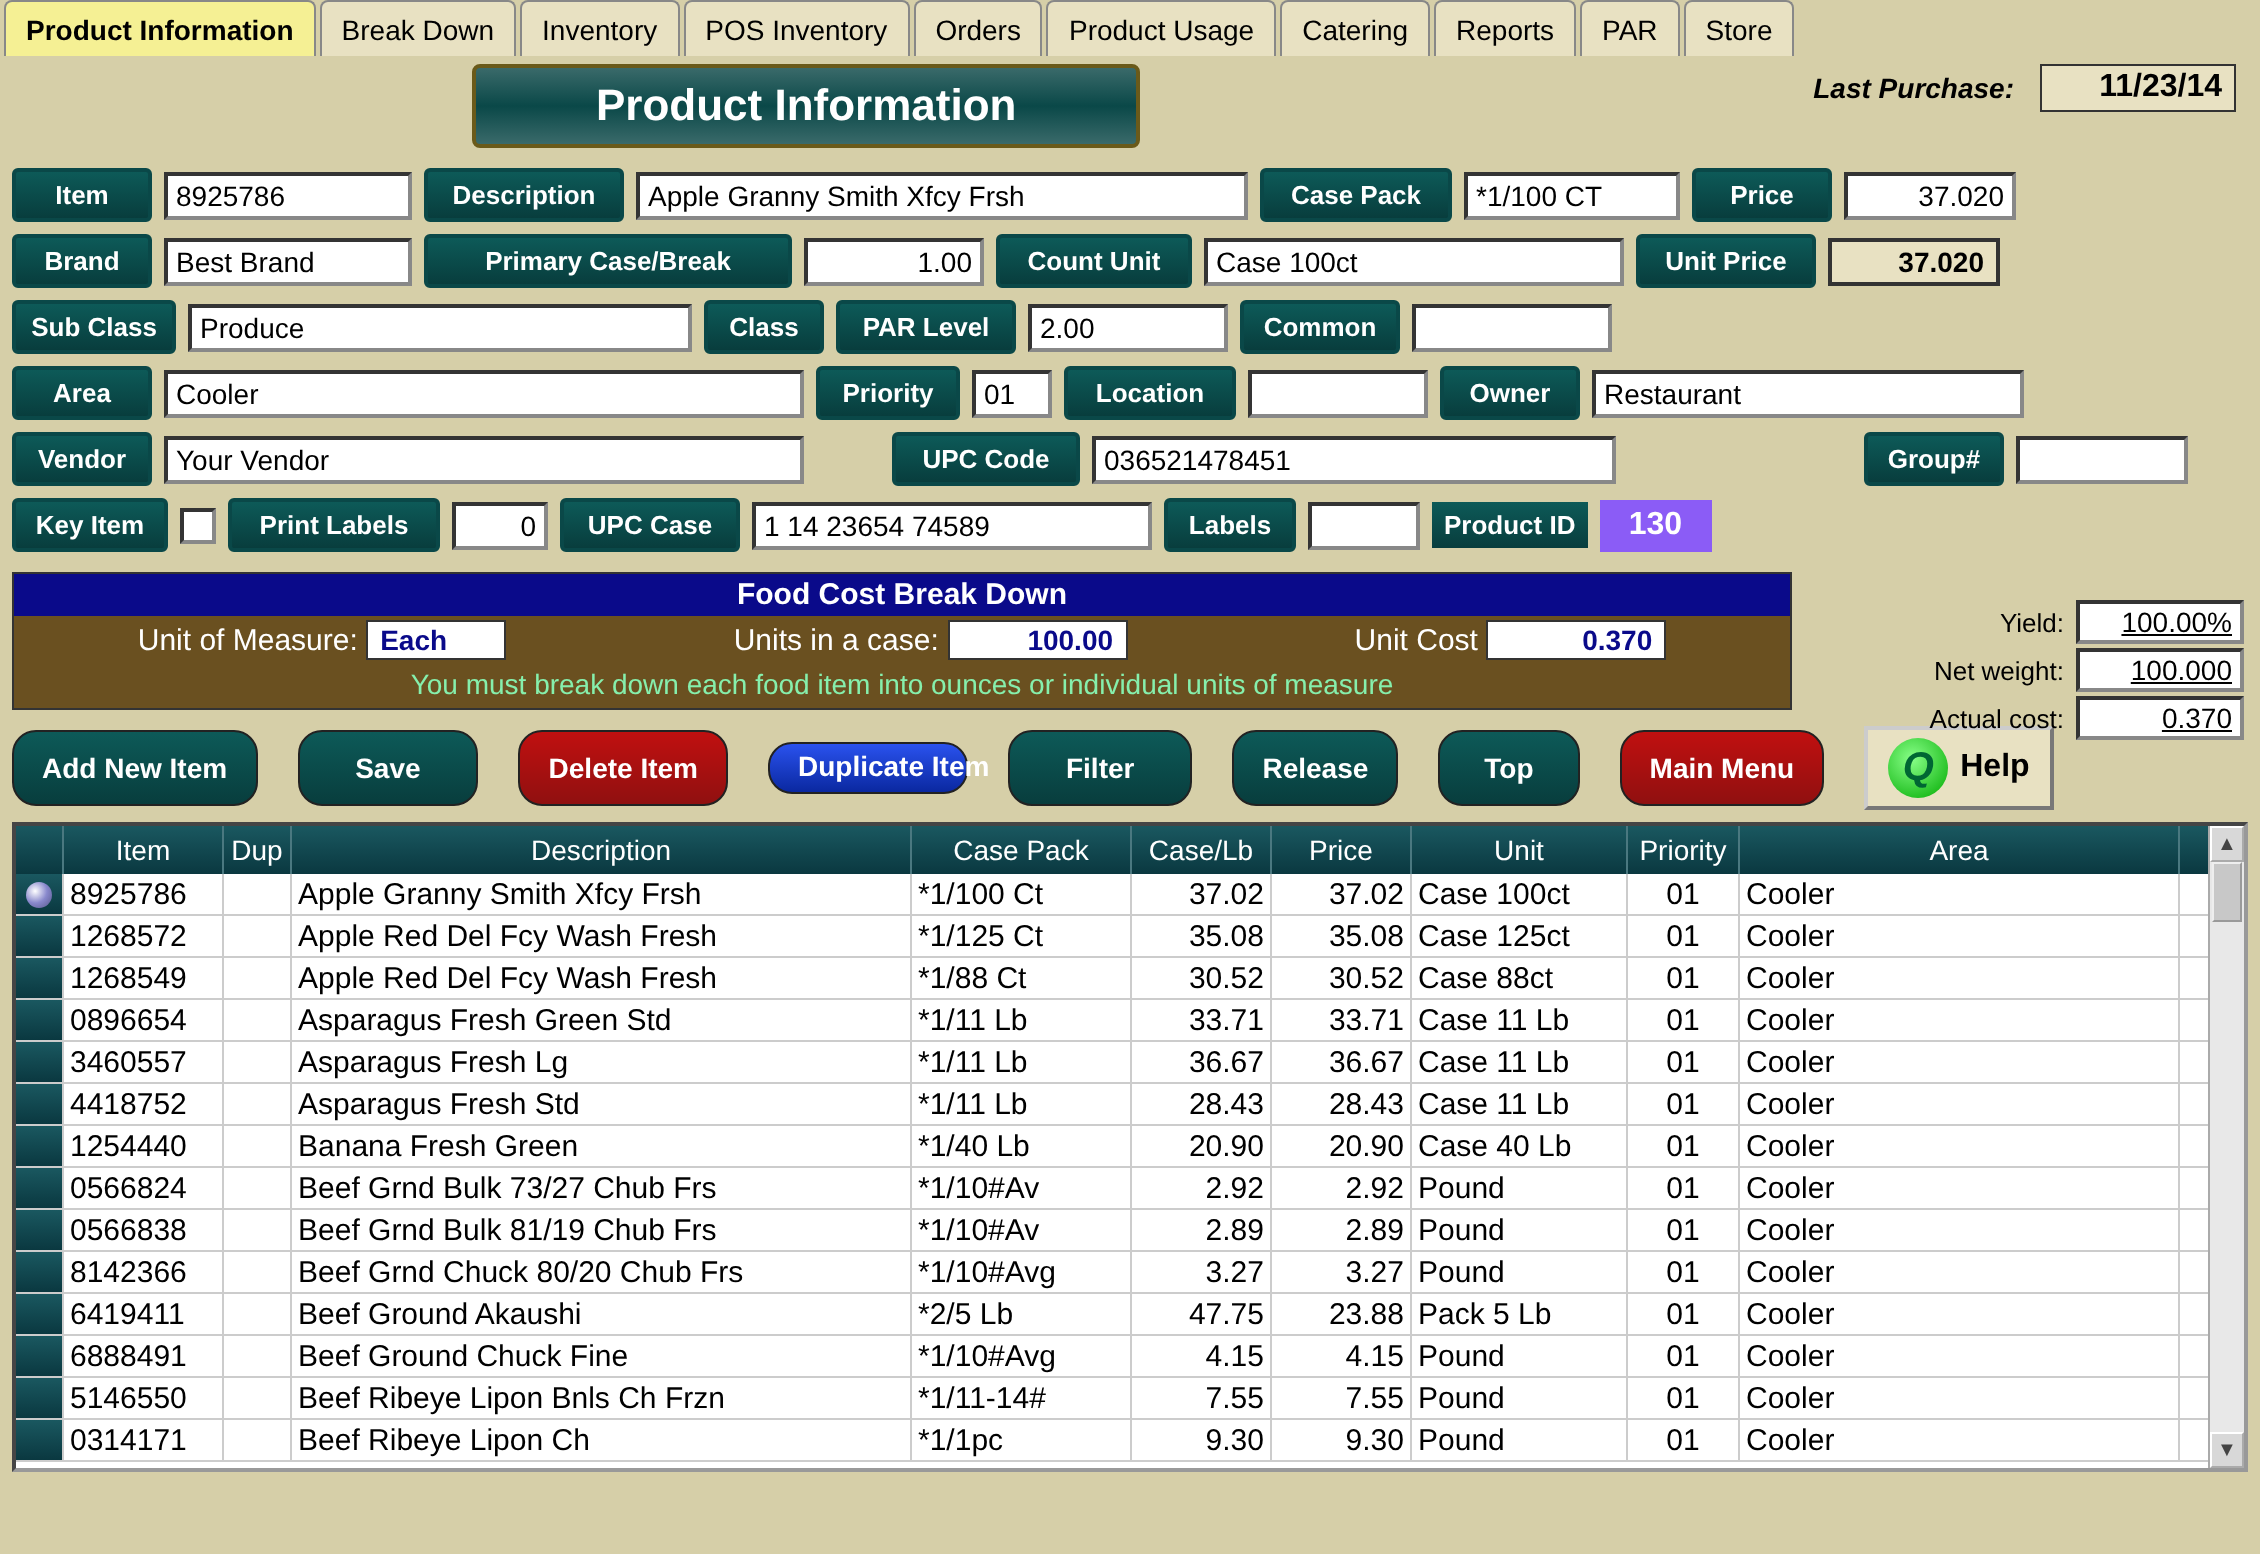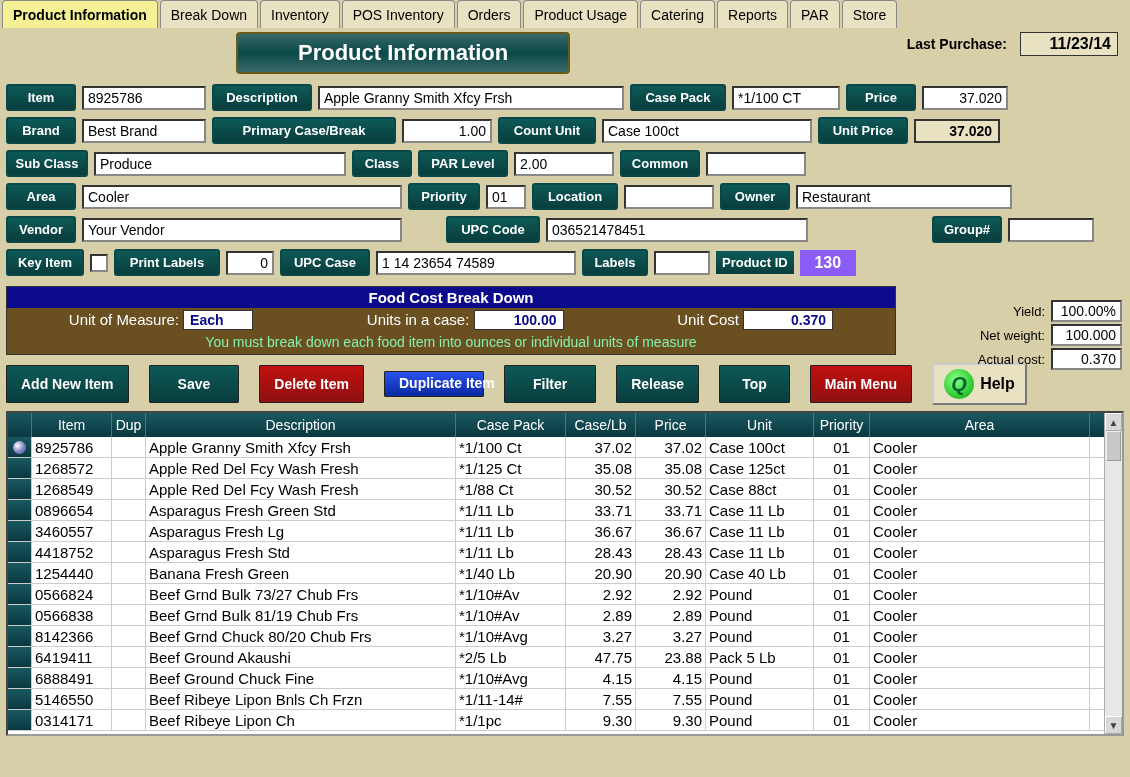--- a/index.html
+++ b/index.html
@@ -10,21 +10,21 @@
 .tab { padding: 4px 10px; background: #e8e1c2; border: 1px solid #888; border-bottom: none; border-radius: 4px 4px 0 0; margin-right: 2px; font-size: 14px; cursor: pointer; display: flex; align-items: center; }
 .tab.active { background: #f5f094; font-weight: bold; }
 .tab:first-child { margin-left: 2px; }
 
 .content { position: relative; padding: 4px 6px; }
 
 
 .title-banner { display: inline-block; margin-left: 230px; padding: 6px 60px; background: linear-gradient(#3a6a6a, #0a4848, #3a6a6a); color: #fff; font-size: 22px; font-weight: bold; border: 2px solid #6a5a1a; border-radius: 4px; }
 
 
-.last-purchase-lbl { position: absolute; right: 123px; top: 8px; font-weight: bold; font-size: 14px; }
+.last-purchase-lbl { position: absolute; right: 123px; top: 8px; font-weight: bold; font-size: 14px; font-style: italic; }
 .last-purchase-val { position: absolute; right: 12px; top: 4px; width: 98px; height: 24px; display: flex; align-items: center; justify-content: flex-end; padding: 0 6px; background: #e8e1c2; border: 1px solid #333; font-weight: bold; }
 
 
 .row { display: flex; align-items: center; margin-top: 6px; gap: 6px; flex-wrap: nowrap; }
 .row.first { margin-top: 10px; }
 
 .lbl { background: linear-gradient(#0d5a58, #083d3d); color: #fff; font-weight: bold; font-size: 13px; padding: 4px 8px; border: 2px solid #0a4848; border-radius: 3px; display: inline-flex; align-items: center; justify-content: center; white-space: nowrap; }
 .inp { background: #fff; border: 2px inset #888; padding: 2px 4px; font-size: 14px; height: 24px; }
 .inp.right { text-align: right; }
 .inp.readonly { background: #e8e1c2; border: 2px solid #333; font-weight: bold; text-align: right; padding: 2px 6px; }
@@ -36,27 +36,27 @@
 .breakdown-title { background: #0a0a8a; color: #fff; font-weight: bold; text-align: center; padding: 2px; font-size: 15px; }
 .breakdown-row { display: flex; align-items: center; justify-content: space-around; padding: 2px 5px; color: #fff; font-size: 15px; }
 .breakdown-lbl { color: #fff; }
 .breakdown-inp { background: #fff; border: 1px solid #333; color: #0a0a8a; font-weight: bold; text-align: right; padding: 1px 6px; font-size: 14px; width: 70px; }
 .breakdown-note { color: #86efac; text-align: center; font-size: 14px; padding: 2px 0 4px; }
 
 
 .yield-block { position: absolute; right: 8px; top: 272px; width: 230px; }
 .yield-row { display: flex; align-items: center; justify-content: flex-end; margin-bottom: 2px; }
 .yield-lbl { color: #000; font-size: 13px; margin-right: 6px; }
-.yield-val { width: 71px; background: #fff; border: 2px inset #888; text-align: right; padding: 1px 4px; font-size: 14px; height: 22px; }
+.yield-val { width: 84px; background: #fff; border: 2px inset #888; text-align: right; padding: 1px 4px; font-size: 14px; height: 22px; text-decoration: underline; }
 .prodid-lbl { background: linear-gradient(#0d5a58, #083d3d); color: #fff; font-weight: bold; font-size: 13px; padding: 4px 6px; display: inline-block; }
 .prodid-val { background: #8b5cf6; color: #fff; font-weight: bold; padding: 4px 10px; display: inline-block; width: 56px; text-align: center; }
 
 
 .actions { display: flex; gap: 20px; margin-top: 8px; align-items: center; }
-.btn { padding: 10px 14px; border-radius: 1px; font-weight: bold; font-size: 14px; color: #fff; cursor: pointer; border: 1px solid #222; white-space: nowrap; text-align: center; }
+.btn { padding: 10px 14px; border-radius: 12px; font-weight: bold; font-size: 14px; color: #fff; cursor: pointer; border: 1px solid #222; white-space: nowrap; text-align: center; }
 .btn.teal { background: linear-gradient(#0d5a58, #083d3d); }
 .btn.red { background: linear-gradient(#c01010, #901010); }
 .btn.blue { background: linear-gradient(#2a52ee, #0a28a0); line-height: 1.1; padding: 4px 14px; }
 .help-btn { display: flex; align-items: center; gap: 6px; background: #e8e1c2; border: 2px outset #ccc; padding: 4px 10px; font-weight: bold; font-size: 16px; cursor: pointer; }
 .help-icon { width: 30px; height: 30px; background: radial-gradient(circle at 40% 35%, #8f8, #0a0); border-radius: 50%; color: #063; font-size: 20px; font-weight: bold; display: flex; align-items: center; justify-content: center; font-style: italic; }
 
 
 .grid-wrap { margin-top: 6px; border: 2px inset #999; background: #fff; position: relative; height: 325px; display: flex; }
 .grid { flex: 1; overflow: hidden; }
 .grid-header { display: flex; background: linear-gradient(#1a5860, #0a3840); color: #fff; font-size: 14px; height: 24px; align-items: stretch; }

